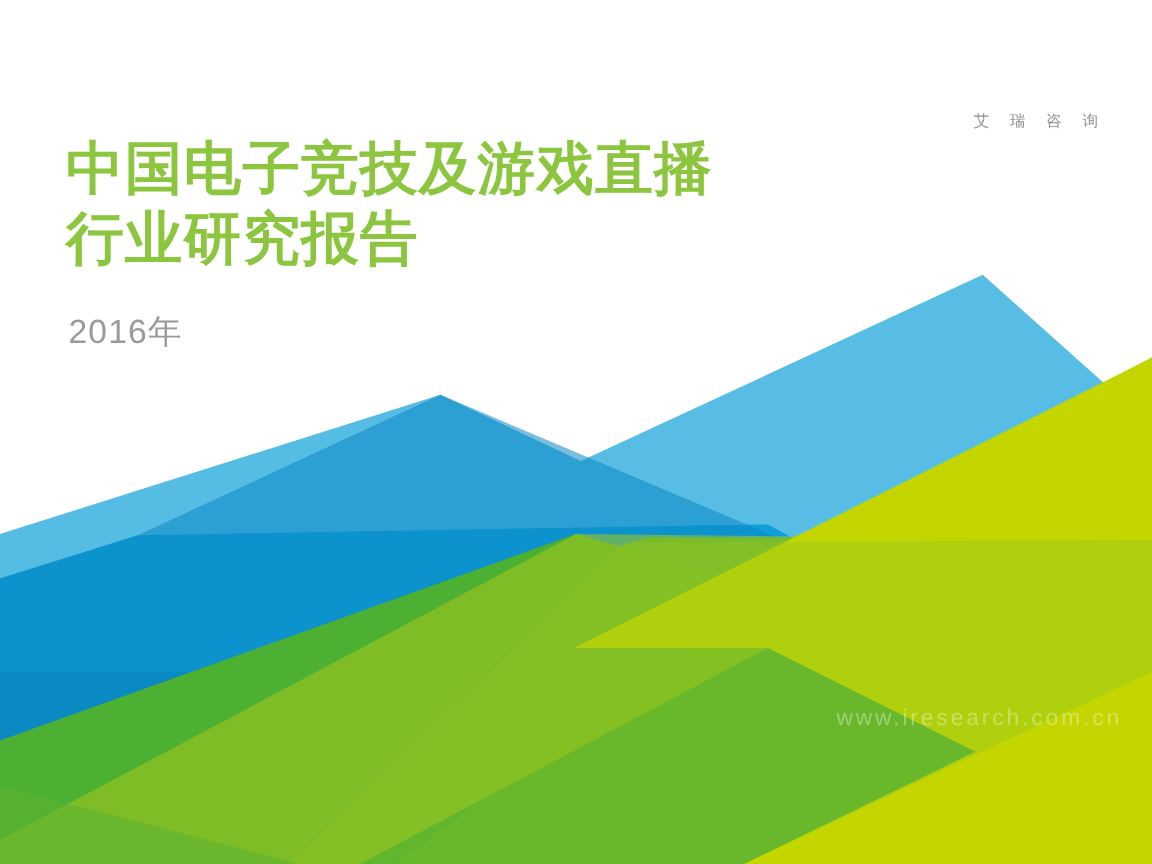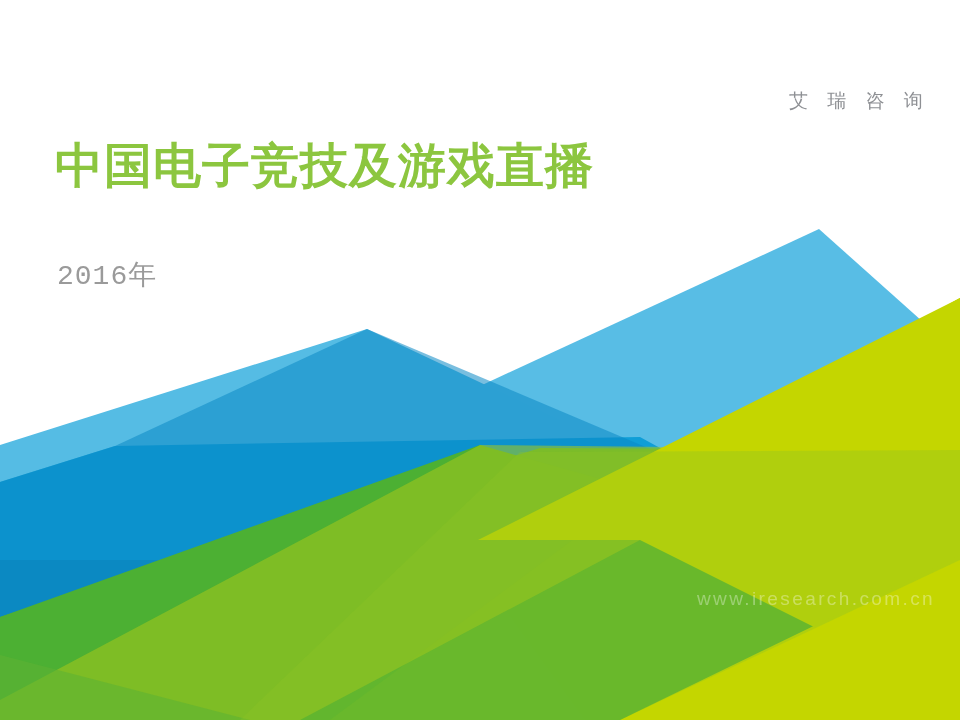--- a/index.html
+++ b/index.html
@@ -70,58 +70,57 @@
     color: #ffffff;
     letter-spacing: -0.5px;
     white-space: nowrap;
     font-family: "Liberation Sans", "DejaVu Sans", sans-serif;
   }
   #logo-sub {
     position: absolute;
     left: 6px;
     top: 56px;
     width: 140px;
-    text-align: left;
-    font-size: 19px;
+    text-align: right;
+    font-size: 13px;
     line-height: 18px;
     color: #8e9094;
     letter-spacing: 7px;
     text-indent: 7px;
     white-space: nowrap;
-    font-family: Liberation Sans, sans-serif;
+    font-family: Liberation Serif, serif;
   }
 
   
   #title-block {
     position: absolute;
     left: 55px;
     top: 112px;
     width: 620px;
-    margin-top: 24px;
   }
   .title-line {
     color: #8CC63F;
     font-size: 48px;
     line-height: 58px;
     font-weight: 700;
     letter-spacing: 1px;
     white-space: nowrap;
     font-family: "DejaVu Sans", sans-serif;
   }
   #subtitle-year {
     position: absolute;
     left: 57px;
     top: 259px;
     color: #9a9a9a;
     font-size: 28px;
     line-height: 36px;
     font-weight: 400;
     letter-spacing: 1px;
     white-space: nowrap;
-    font-family: Liberation Mono, monospace;
+    font-family: Liberation Sans, sans-serif;
   }
 
   
   #watermark {
     position: absolute;
     left: 697px;
     top: 589px;
     font-size: 19px;
     line-height: 20px;
     letter-spacing: 2.4px;
@@ -167,19 +166,20 @@
 
     <polygon points="240,720 620,720 960,560 960,450 520,452" fill="#8CC226" opacity="0.35"></polygon>
   </svg>
 
   <div id="logo">
     <div id="logo-sub">艾 瑞 咨 询</div>
   </div>
 
   <div id="title-block">
     <div class="title-line">中国电子竞技及游戏直播</div>
+    <div class="title-line">行业研究报告</div>
   </div>
 
   <div id="subtitle-year">2016年</div>
 
   <div id="watermark">www.iresearch.com.cn</div>
 
 </div>
 
 </body></html>

